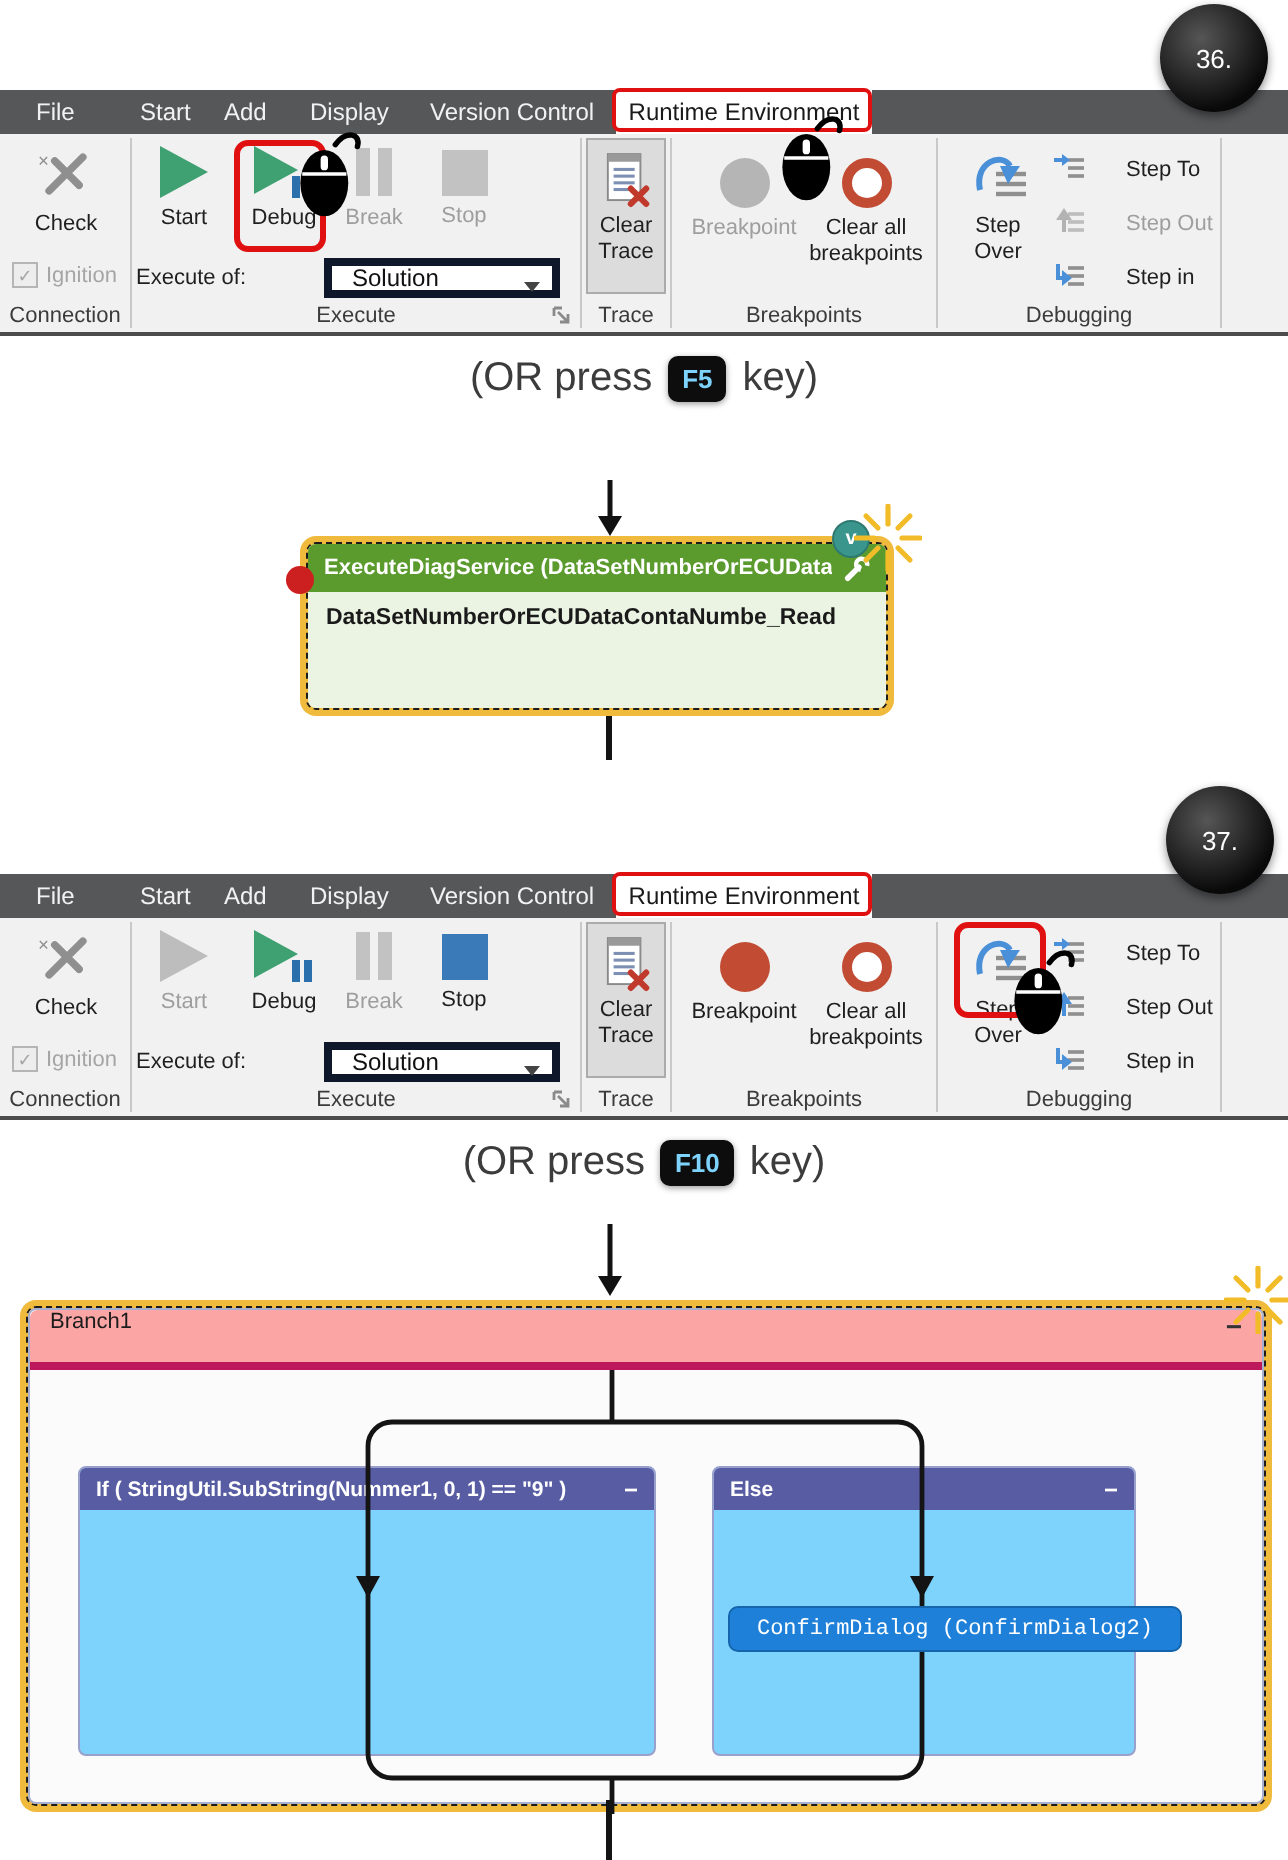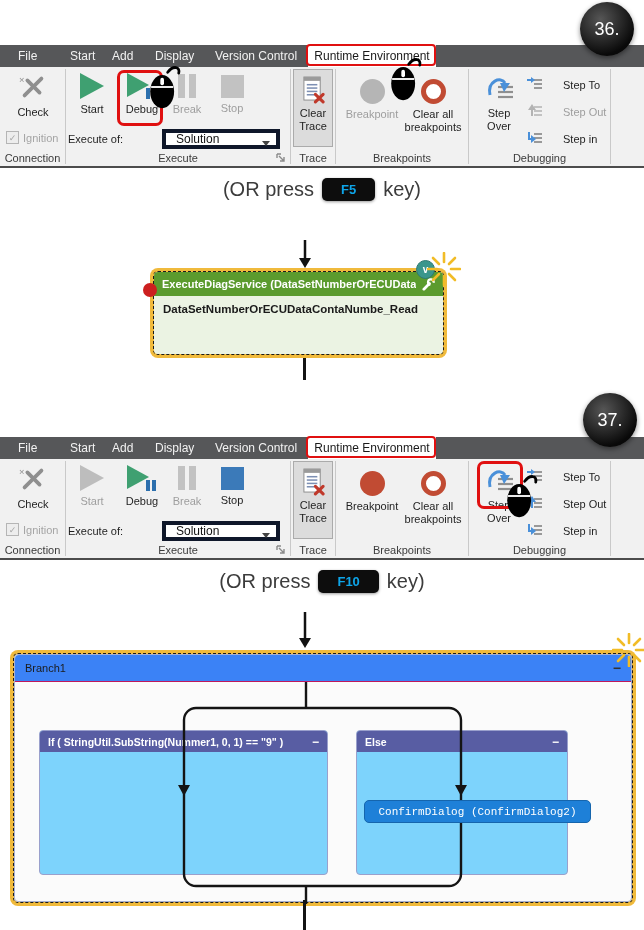--- a/index.html
+++ b/index.html
@@ -2,21 +2,21 @@
 <html><head>
 <meta charset="utf-8">
 <style>
   html,body{margin:0;padding:0;background:#fff;}
   #stage{position:relative;width:644px;height:930px;background:#fff;overflow:hidden;
          font-family:"Liberation Sans",sans-serif;}
 
   
   .step-badge{position:absolute;width:54px;height:54px;border-radius:50%;
     background:radial-gradient(circle at 38% 32%, #565656, #090909 72%);
-    color:#fff;font-size:18px;display:flex;align-items:center;justify-content:center;
+    color:#fff;font-size:13px;display:flex;align-items:center;justify-content:center;
     box-shadow:0 2px 5px rgba(0,0,0,.45);z-index:9;}
 
   
   .menubar{position:absolute;left:0;width:644px;height:22px;background:#565759;}
   .menubar .mitem{position:absolute;top:0;height:22px;display:flex;align-items:center;
     color:#f2f2f2;font-size:12px;white-space:nowrap;}
   .rt-tab{position:absolute;top:0;height:22px;background:#fff;color:#1a1a1a;font-size:12px;
     display:flex;align-items:center;justify-content:center;box-sizing:border-box;}
 
   
@@ -67,22 +67,22 @@
     align-items:center;padding-top:5px;gap:3px;}
   .cleartrace-btn .lbl{font-size:11px;color:#1f1f1f;line-height:13px;text-align:right;}
 
   
   .redbox{position:absolute;border:3px solid #e01010;border-radius:7px;z-index:7;}
   .mouse{position:absolute;z-index:8;}
 
   
   .hint{position:absolute;left:0;width:644px;display:flex;align-items:center;justify-content:center;
     gap:8px;font-size:20px;color:#3c3c3c;}
-  .keycap{background:#0d0d0d;color:#0ea5e9;font-size:13px;font-weight:bold;
-    padding:4px 19px;border-radius:5px;box-shadow:0 1px 3px #9a9a9a;}
+  .keycap{background:#0d0d0d;color:#7dd3fc;font-size:13px;font-weight:bold;
+    padding:4px 7px;border-radius:5px;box-shadow:0 1px 3px #9a9a9a;}
 
   
   .varrow{position:absolute;}
 
   
   .goldwrap{position:absolute;background:#f0ba3c;padding:3px;border-radius:8px;box-sizing:border-box;}
   .goldinner{border:1px dashed #1c1c1c;border-radius:5px;height:100%;box-sizing:border-box;overflow:visible;}
 
   
   .activity{width:100%;height:100%;border-radius:4px;overflow:hidden;background:#ebf3e3;}
@@ -95,22 +95,22 @@
   .vbadge{position:absolute;right:12px;top:-8px;width:17px;height:17px;border-radius:50%;
     background:#3a968c;border:1px solid #2e7a72;color:#fff;font-size:10px;font-weight:bold;
     display:flex;align-items:center;justify-content:center;z-index:4;}
   .bp-dot{position:absolute;left:-7px;top:15px;width:14px;height:14px;border-radius:50%;
     background:#cc1f1f;z-index:4;}
   .starburst{position:absolute;z-index:5;}
 
   
   .branch-content{background:#fbfbfb;border:1px solid #a8b0d0;border-radius:4px;height:100%;
     box-sizing:border-box;position:relative;}
-  .branch-title{height:26px;display:flex;align-items:center;justify-content:space-between;
-    padding:0 10px;font-size:11px;color:#1c1c1c;border-bottom:1px solid #be185d;background:#3b82f6;
+  .branch-title{height:26px;display:flex;justify-content:space-between;
+    padding:0 10px;font-size:11px;color:#1c1c1c;border-bottom:4px solid #be185d;background:#fca5a5;
     border-radius:4px 4px 0 0;}
   .branch-title .minus{font-size:14px;font-weight:bold;color:#333;cursor:default;}
   .branch-body{position:relative;height:222px;}
   .branch-box{position:absolute;top:48px;height:145px;background:#7dd3fc;
     border:1px solid #9aa0cc;border-radius:4px;box-sizing:border-box;}
   .bb-head{height:21px;background:#585da3;border-radius:3px 3px 0 0;color:#fff;
     display:flex;align-items:center;justify-content:space-between;padding:0 8px;
     font-size:10.5px;font-weight:600;white-space:nowrap;overflow:hidden;}
   .bb-head .minus{font-size:12px;font-weight:bold;margin-left:6px;}
   .confirm-btn{position:absolute;top:118px;height:23px;background:#1e80d8;border:1px solid #1565ad;

